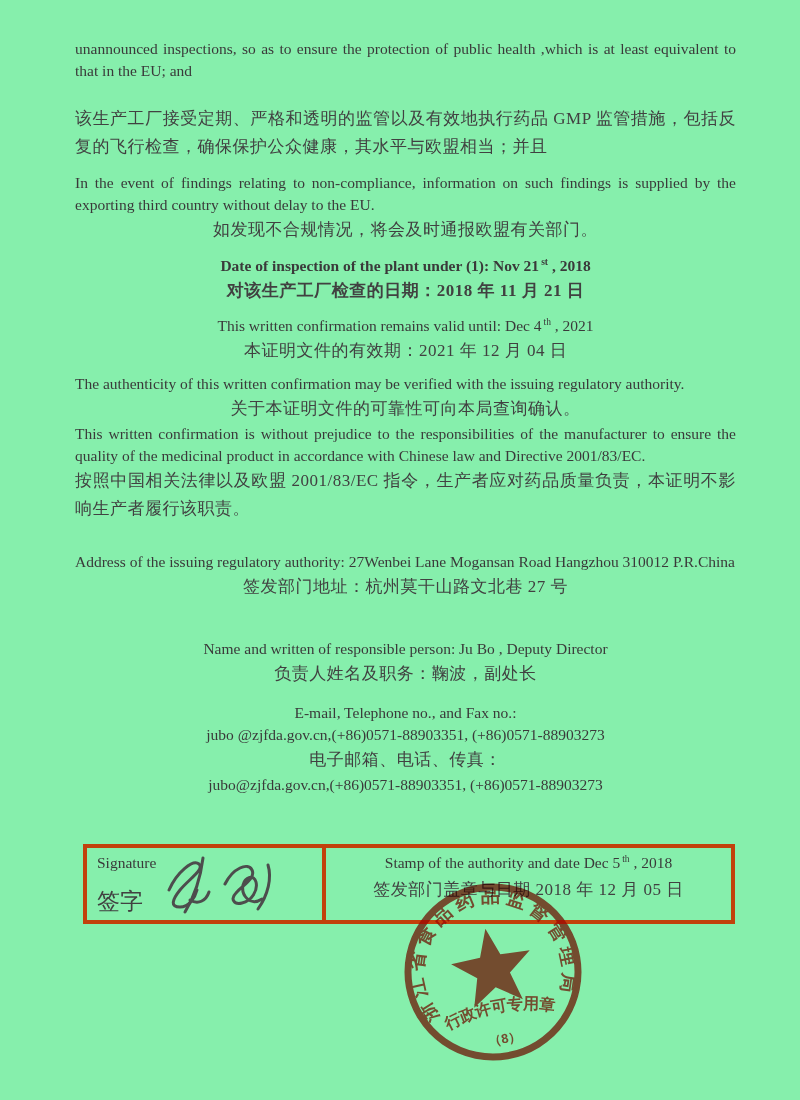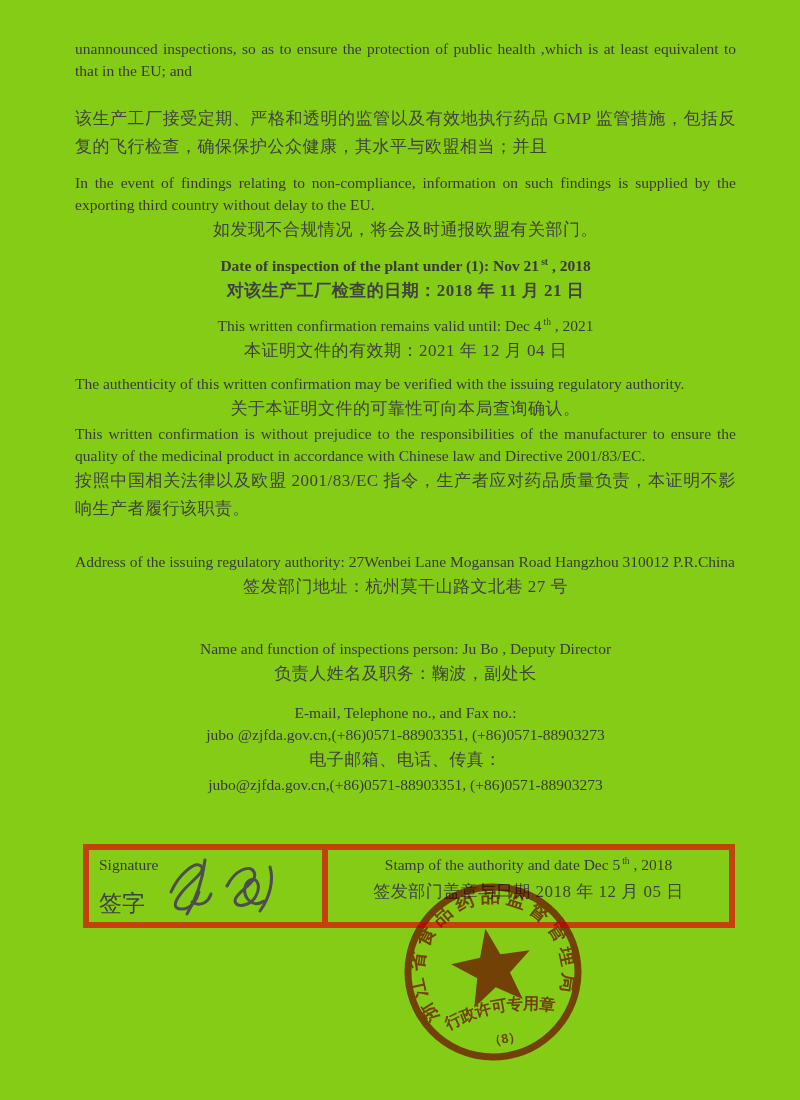--- a/index.html
+++ b/index.html
@@ -1,20 +1,20 @@
 <!DOCTYPE html>
 <html><head>
 <meta charset="utf-8">
 <style>
   html,body{margin:0;padding:0;background:#e8e8e8;}
   .page{
     position:relative;
     width:800px;height:1100px;
     margin:0 auto;
-    background:#84cc16;
+    background:#86efac;
     font-family:"Liberation Serif","DejaVu Serif",serif;
     color:#3a3a3a;
     overflow:hidden;
     box-sizing:border-box;
     padding:0 64px 0 75px;
   }
   .en{
     font-size:15.5px;line-height:22px;
     text-align:justify;
     margin:0;
@@ -46,21 +46,21 @@
   .b10{margin-top:14px;}
   
   table.sig{
     margin-top:48px;
     margin-left:8px;
     border-collapse:collapse;
     width:652px;
     table-layout:fixed;
   }
   table.sig td{
-    border:6px solid #c2410c;
+    border:4px solid #c2410c;
     vertical-align:top;
     padding:4px 10px 16px 10px;
     height:69px;
     box-sizing:border-box;
   }
   td.sigcell{
     width:239px;
     position:relative;
   }
   .sig-en{font-size:15.5px;line-height:22px;}
@@ -125,21 +125,21 @@
     <p class="en">This written confirmation is without prejudice to the responsibilities of the manufacturer to ensure the quality of the medicinal product in accordance with Chinese law and Directive 2001/83/EC.</p>
     <p class="zh">按照中国相关法律以及欧盟 2001/83/EC 指令，生产者应对药品质量负责，本证明不影响生产者履行该职责。</p>
   </div>
 
   <div class="b8">
     <p class="en">Address of the issuing regulatory authority: 27Wenbei Lane Mogansan Road Hangzhou 310012 P.R.China</p>
     <p class="zh line">签发部门地址：杭州莫干山路文北巷 27 号</p>
   </div>
 
   <div class="b9">
-    <p class="en line">Name and function of inspections person: Ju Bo , Deputy Director</p>
+    <p class="en line">Name and written of responsible person: Ju Bo , Deputy Director</p>
     <p class="zh line">负责人姓名及职务：鞠波，副处长</p>
   </div>
 
   <div class="b10">
     <p class="en line">E-mail, Telephone no., and Fax no.:</p>
     <p class="en line">jubo @zjfda.gov.cn,(+86)0571-88903351, (+86)0571-88903273</p>
     <p class="zh line">电子邮箱、电话、传真：</p>
     <p class="en line">jubo@zjfda.gov.cn,(+86)0571-88903351, (+86)0571-88903273</p>
   </div>
 

